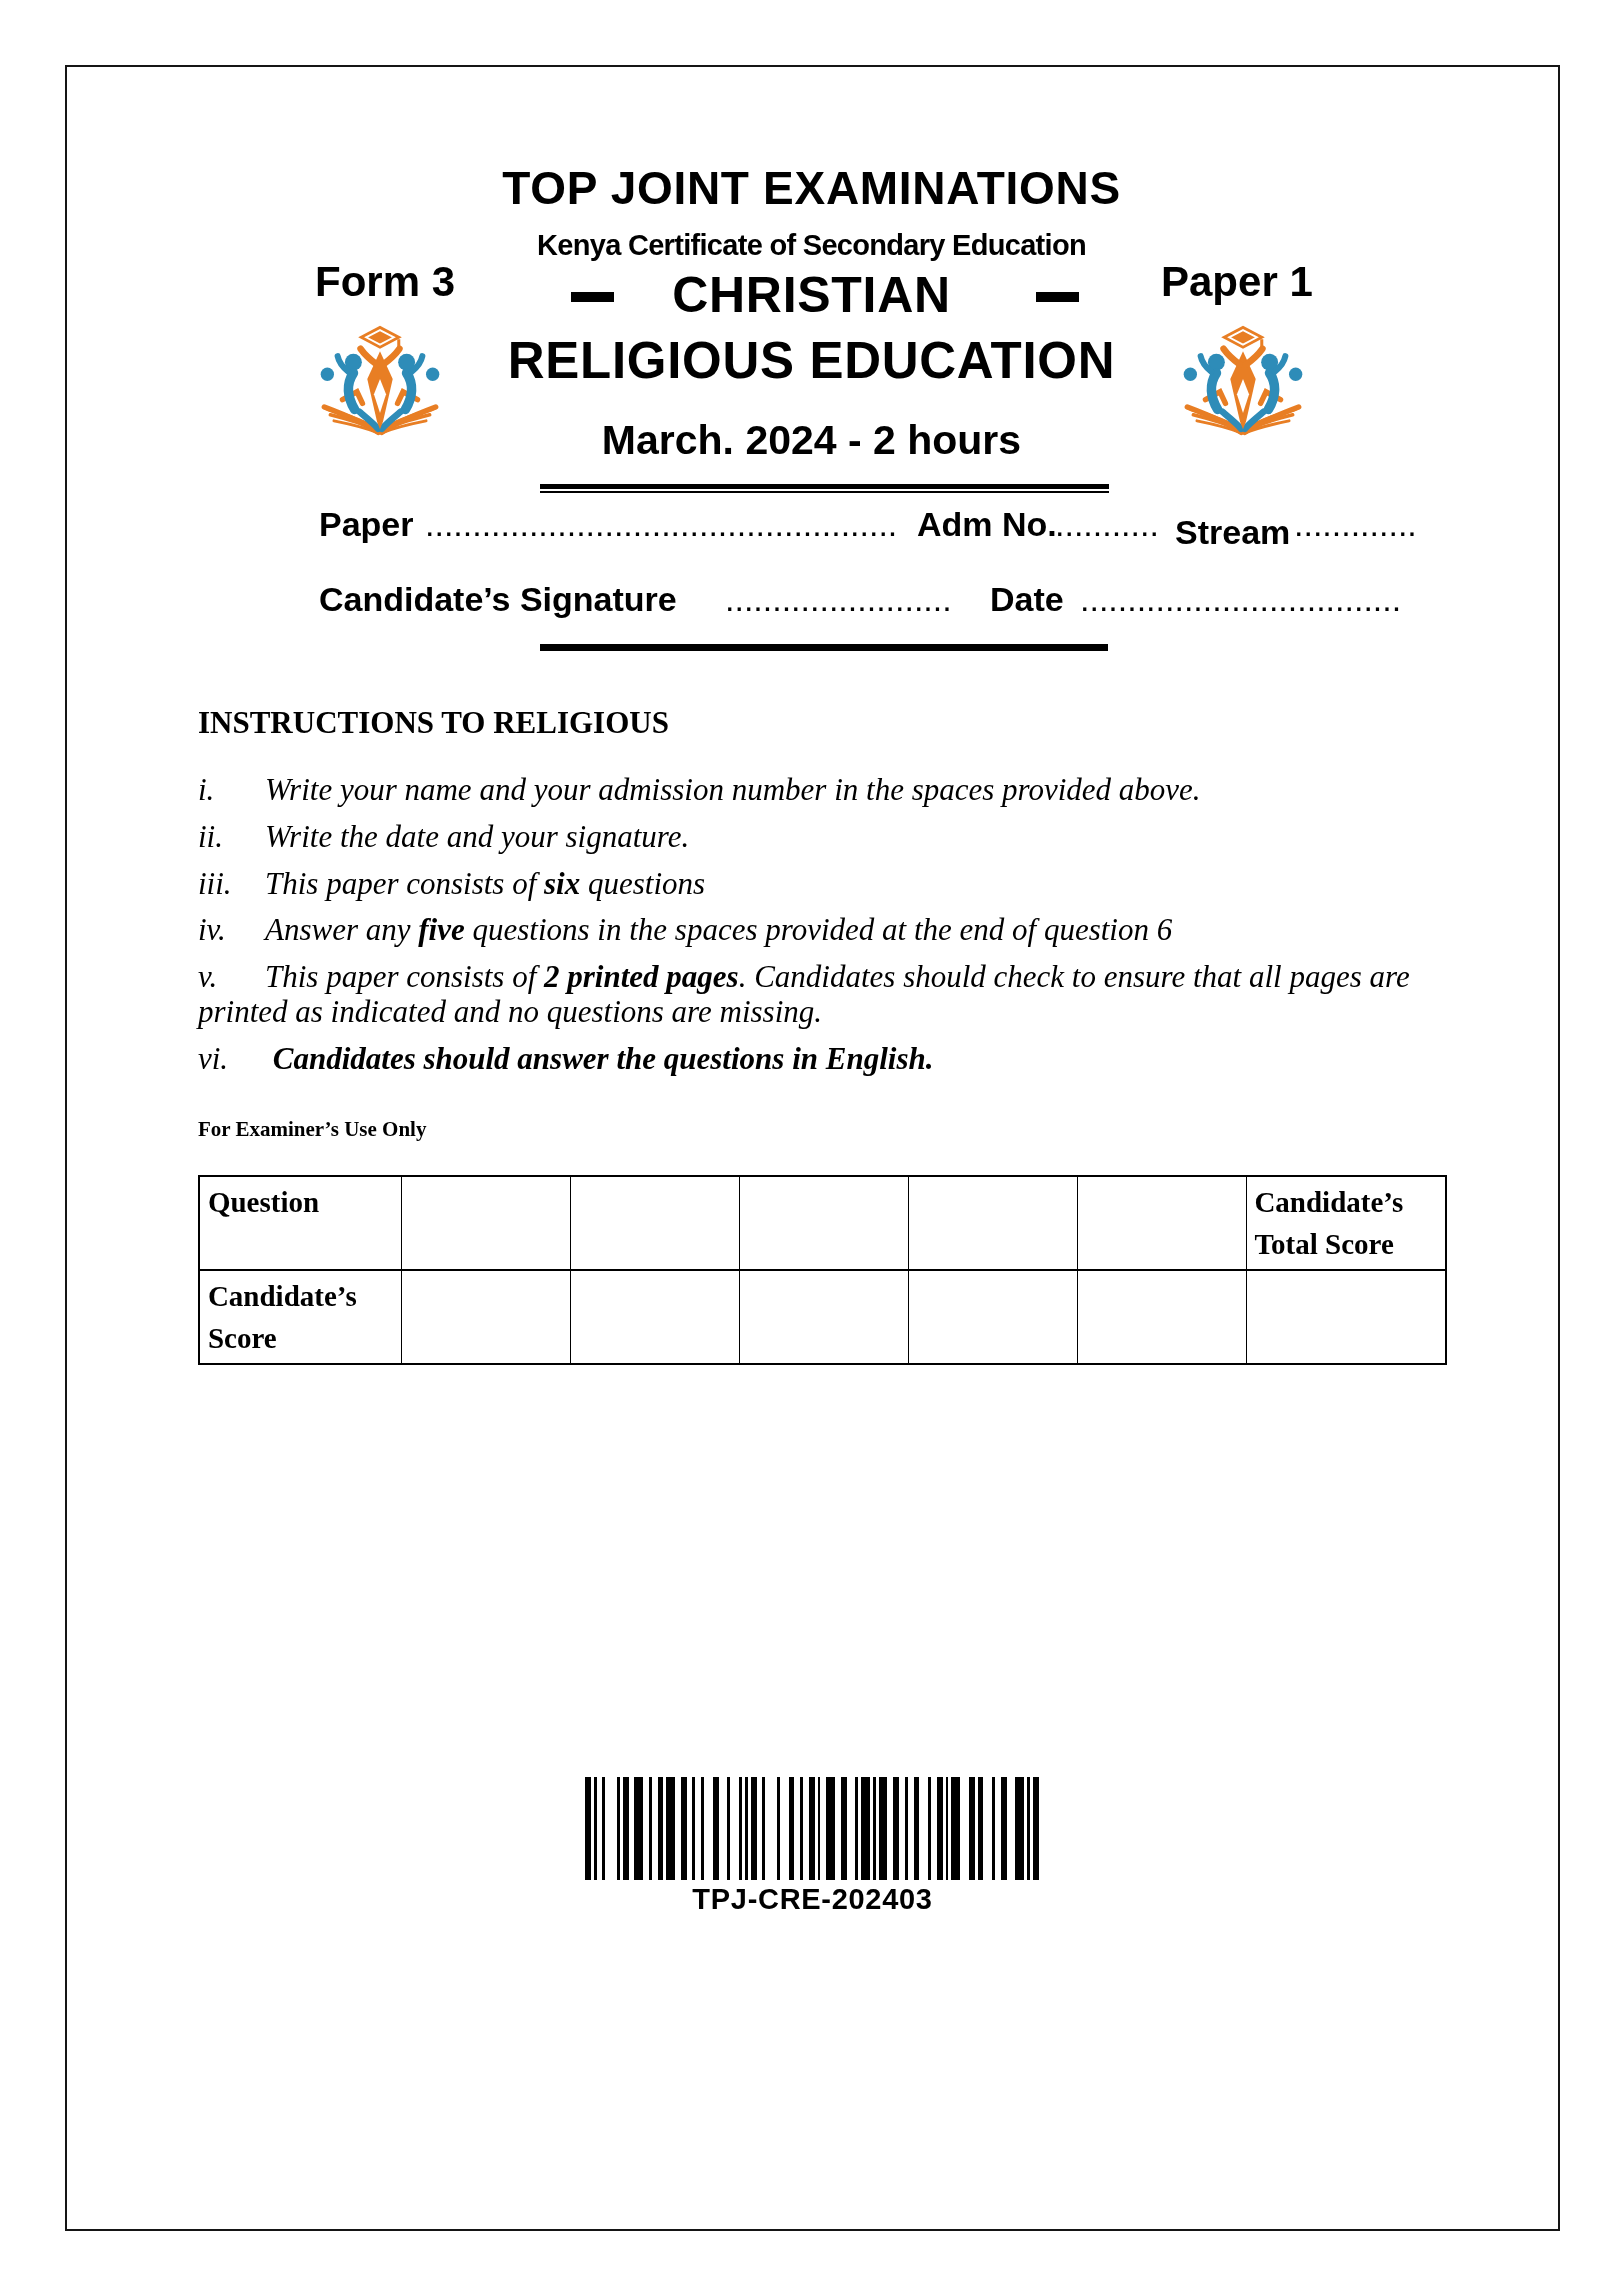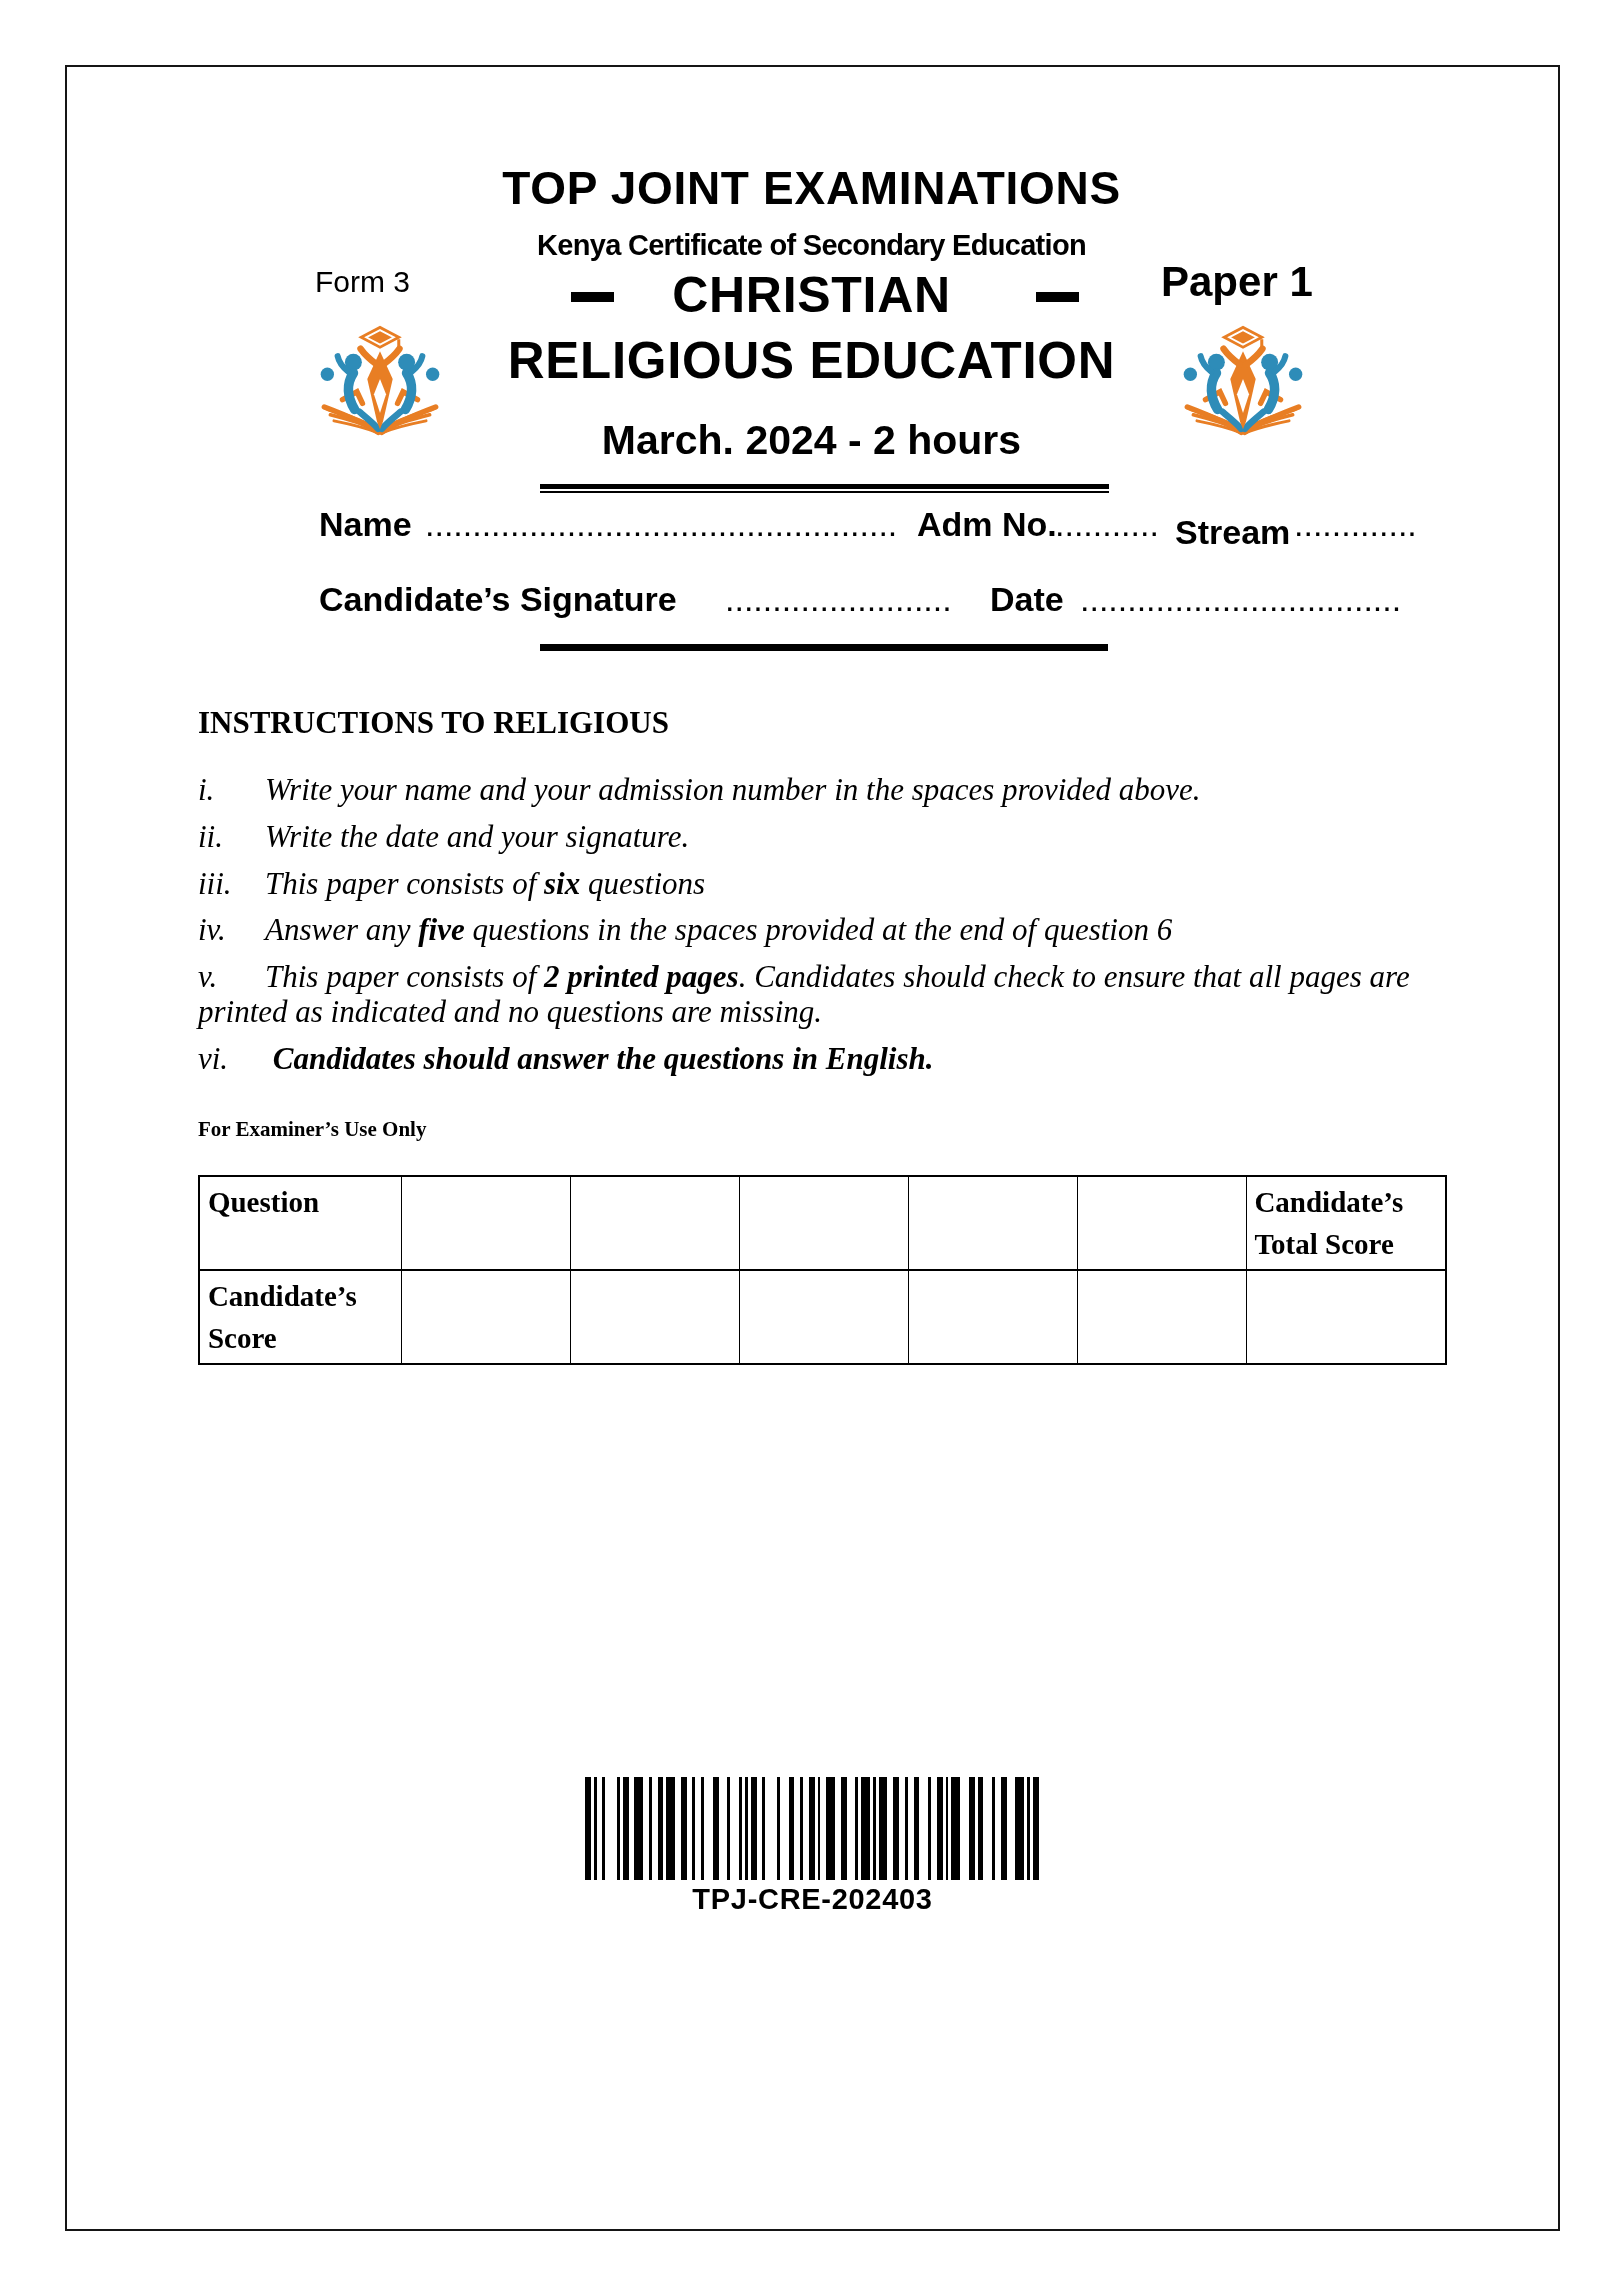--- a/index.html
+++ b/index.html
@@ -16,21 +16,21 @@
   .abs{position:absolute;}
   .centerline{left:0;width:1623px;text-align:center;}
   .f-serif{font-family:"Liberation Serif","DejaVu Serif",serif;}
 
   
   .frame{left:65px;top:65px;width:1495px;height:2166px;border:2px solid #151515;box-sizing:border-box;}
 
   
   .title{top:165px;font-size:46px;font-weight:bold;letter-spacing:0.7px;line-height:47px;}
   .subtitle{top:229px;font-size:29px;font-weight:bold;letter-spacing:-0.7px;line-height:33px;}
-  .form-label{left:315px;top:260px;font-size:30px;font-weight:normal;line-height:43px;}
+  .form-label{left:315px;top:260px;font-size:42px;font-weight:bold;line-height:43px;}
   .paper-label{left:1161px;top:260px;font-size:42px;font-weight:bold;line-height:43px;}
   .subject1{top:270px;font-size:50px;font-weight:bold;letter-spacing:0.7px;line-height:51px;}
   .subject2{top:335px;font-size:51px;font-weight:bold;letter-spacing:0.7px;line-height:52px;}
   .datedur{top:417px;font-size:41px;font-weight:bold;line-height:46px;}
   .dash{top:292px;width:43px;height:9.8px;background:#000;}
   .dash.d1{left:571px;} .dash.d2{left:1036px;}
   .logo{width:122px;height:115px;}
   .logo.left{left:319px;top:321px;} .logo.right{left:1182px;top:321px;}
 
   
@@ -142,21 +142,21 @@
       <use href="#logoSym"></use>
     </svg>
   <svg class="abs logo right" viewBox="0 0 200 190">
       <use href="#logoSym"></use>
     </svg>
 
   <div class="abs centerline datedur">March. 2024 - 2 hours</div>
 
   <div class="abs rule1"></div>
 
-  <div class="abs fillrow fill-label pos-name-label">Name</div>
+  <div class="abs fillrow fill-label pos-name-label">Paper</div>
   <div class="abs fillrow fill-dots pos-name-dots">..................................................</div>
   <div class="abs fillrow fill-label pos-adm-label">Adm No.</div>
   <div class="abs fillrow fill-dots pos-adm-dots">...........</div>
   <div class="abs fillrow fill-label pos-stream-label">Stream</div>
   <div class="abs fillrow fill-dots pos-stream-dots">.............</div>
   <div class="abs fillrow fill-label pos-sig-label">Candidate’s Signature</div>
   <div class="abs fillrow fill-dots pos-sig-dots">........................</div>
   <div class="abs fillrow fill-label pos-date-label">Date</div>
   <div class="abs fillrow fill-dots pos-date-dots">..................................</div>
 

